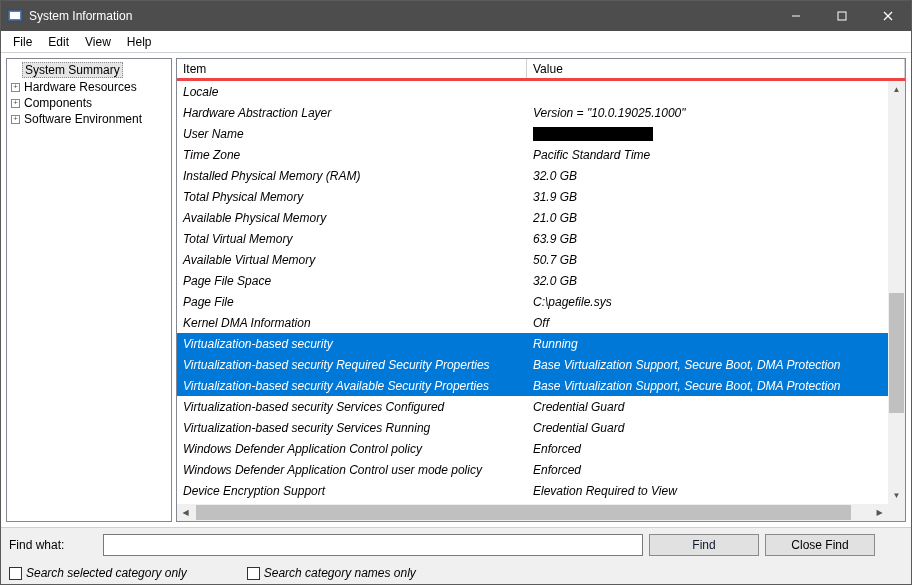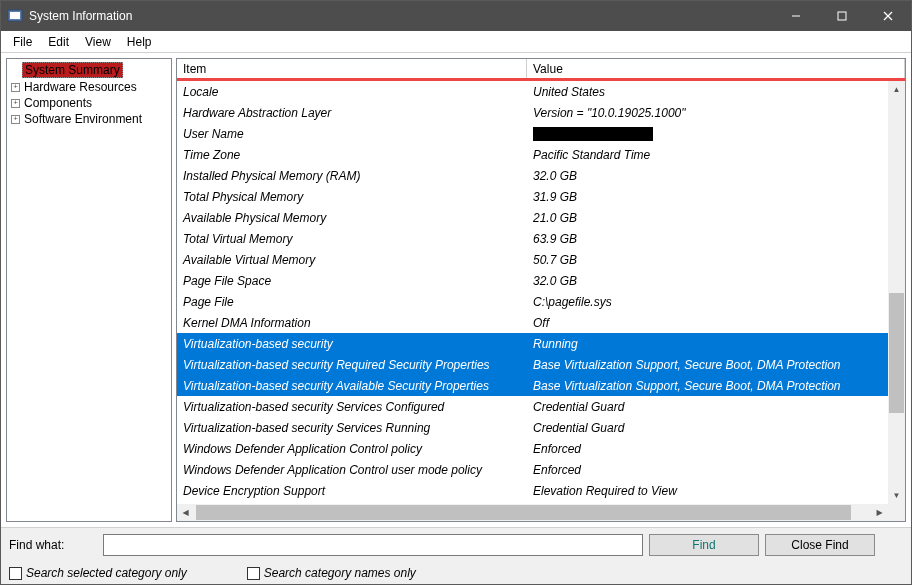--- a/index.html
+++ b/index.html
@@ -8,21 +8,21 @@
   .titlebar { height:30px; background:#4d4d4d; color:#fff; display:flex; align-items:center; padding-left:6px; }
   .titlebar .icon { width:16px; height:16px; margin-right:6px; }
   .titlebar .title { flex:1; font-size:12px; }
   .titlebar .winbtns { display:flex; }
   .titlebar .winbtn { width:46px; height:30px; display:flex; align-items:center; justify-content:center; color:#fff; }
   .menubar { height:22px; background:#fff; border-bottom:1px solid #d0d0d0; display:flex; align-items:center; padding:0 4px; }
   .menuitem { padding:2px 8px; cursor:default; }
   .body { flex:1; display:flex; background:#fff; border:1px solid #fff; padding:4px; gap:4px; min-height:0; }
   .tree { width:166px; border:1px solid #828790; background:#fff; overflow:auto; padding:2px 0; }
   .tree-node { padding:1px 2px 1px 4px; white-space:nowrap; display:flex; align-items:center; gap:2px; }
-  .tree-node.selected span.label { border:1px dotted #888; background:#b91c1c; }
+  .tree-node.selected span.label { border:1px dotted #888; background:#e5e5e5; }
   .tree-node .expander { width:9px; height:9px; border:1px solid #888; display:inline-flex; align-items:center; justify-content:center; font-size:8px; line-height:8px; color:#555; background:#fff; }
   .tree-node .spacer { width:9px; display:inline-block; }
   .tree-node span.label { padding:0 2px; }
   .list-wrap { flex:1; border:1px solid #828790; background:#fff; display:flex; flex-direction:column; min-width:0; min-height:0; }
   .list-header { display:flex; border-bottom:3px solid #ef4444; height:22px; align-items:center; }
   .list-header .col { padding:0 6px; border-right:1px solid #d0d0d0; height:100%; display:flex; align-items:center; }
   .list-body { flex:1; overflow:hidden; position:relative; }
   .list-rows { position:absolute; top:0; left:0; right:17px; bottom:17px; overflow:hidden; }
   .row { display:flex; height:21px; align-items:center; white-space:nowrap; }
   .row.selected { background:#0078d7; color:#fff; }
@@ -37,21 +37,21 @@
   .hscroll { position:absolute; left:0; right:17px; bottom:0; height:17px; background:#f0f0f0; display:flex; }
   .hscroll .arrow { width:17px; display:flex; align-items:center; justify-content:center; color:#555; font-size:8px; }
   .hscroll .track { flex:1; position:relative; }
   .hscroll .thumb { position:absolute; top:1px; bottom:1px; left:2px; right:20px; background:#c0c0c0; }
   .corner { position:absolute; right:0; bottom:0; width:17px; height:17px; background:#f0f0f0; }
   .findbar { border-top:1px solid #d0d0d0; background:#f0f0f0; padding:6px 8px 4px 8px; display:flex; flex-direction:column; gap:10px; }
   .findrow1 { display:flex; align-items:center; gap:6px; }
   .findrow1 label { width:88px; }
   .findrow1 input[type=text] { flex:1; height:22px; border:1px solid #7a7a7a; padding:0 4px; background:#fff; max-width:540px; }
   .findrow1 button { width:110px; height:22px; border:1px solid #8a8a8a; background:#e1e1e1; font-family:inherit; font-size:12px; }
-  .findrow1 button:disabled { color:#0f766e; }
+  .findrow1 button:disabled { color:#0f172a; }
   .findrow2 { display:flex; gap:60px; padding-left:0; }
   .chk { display:flex; align-items:flex-end; gap:4px;font-style:italic; }
   .chk .box { width:13px; height:13px; border:1px solid #333; background:#fff; }
 </style>
 </head>
 <body>
 
 <div class="window">
 
   <div class="titlebar">
@@ -112,21 +112,20 @@
 
     <div class="list-wrap">
       <div class="list-header">
         <div class="col col-item">Item</div>
         <div class="col col-value">Value</div>
       </div>
       <div class="list-body">
         <div class="list-rows" id="list-rows">
             <div class="row">
               <div class="cell cell-item">Locale</div>
-              <div class="cell cell-value">United States</div>
             </div>
             <div class="row">
               <div class="cell cell-item">Hardware Abstraction Layer</div>
               <div class="cell cell-value">Version = "10.0.19025.1000"</div>
             </div>
             <div class="row">
               <div class="cell cell-item">User Name</div>
               <div class="cell redact"></div>
             </div>
             <div class="row">

